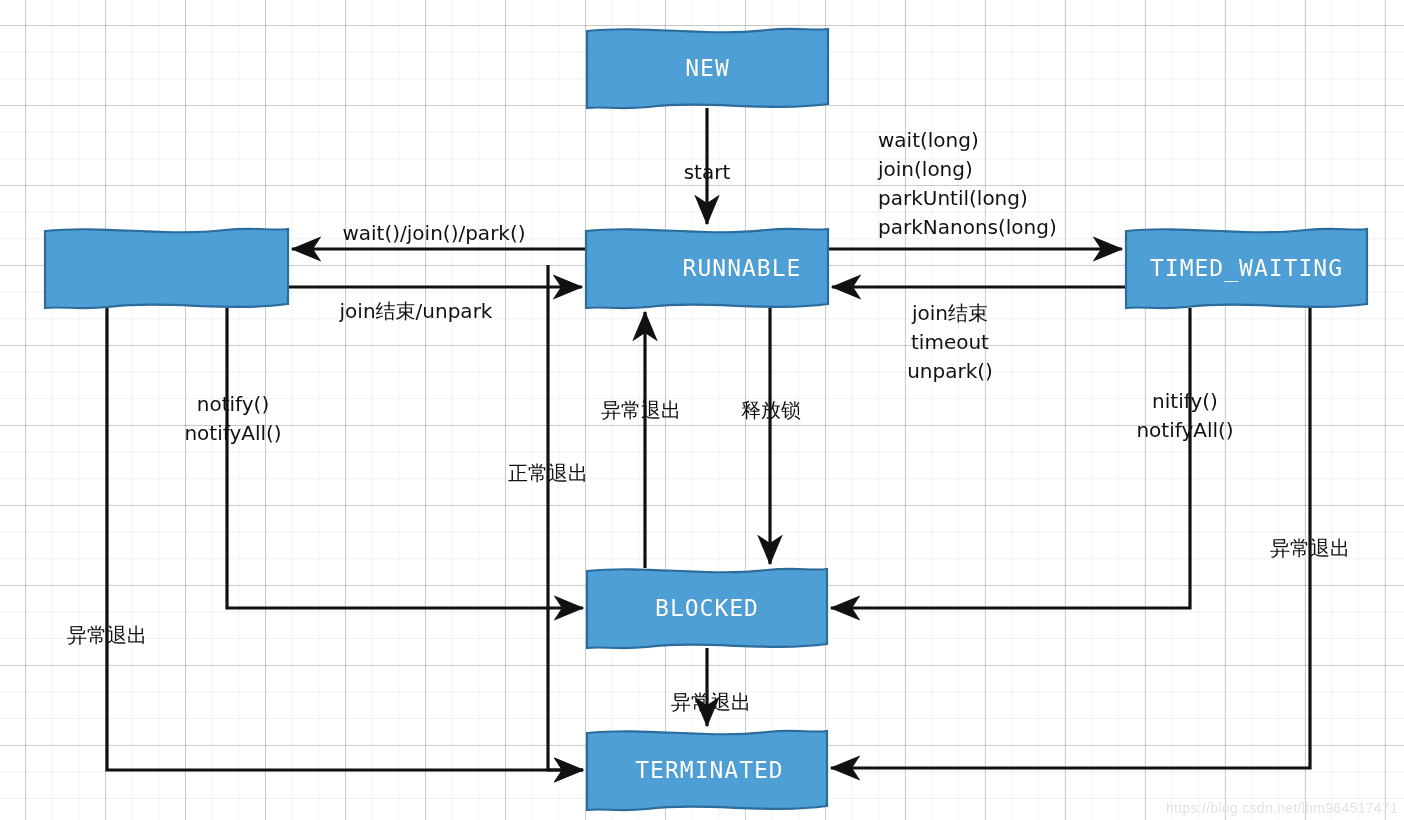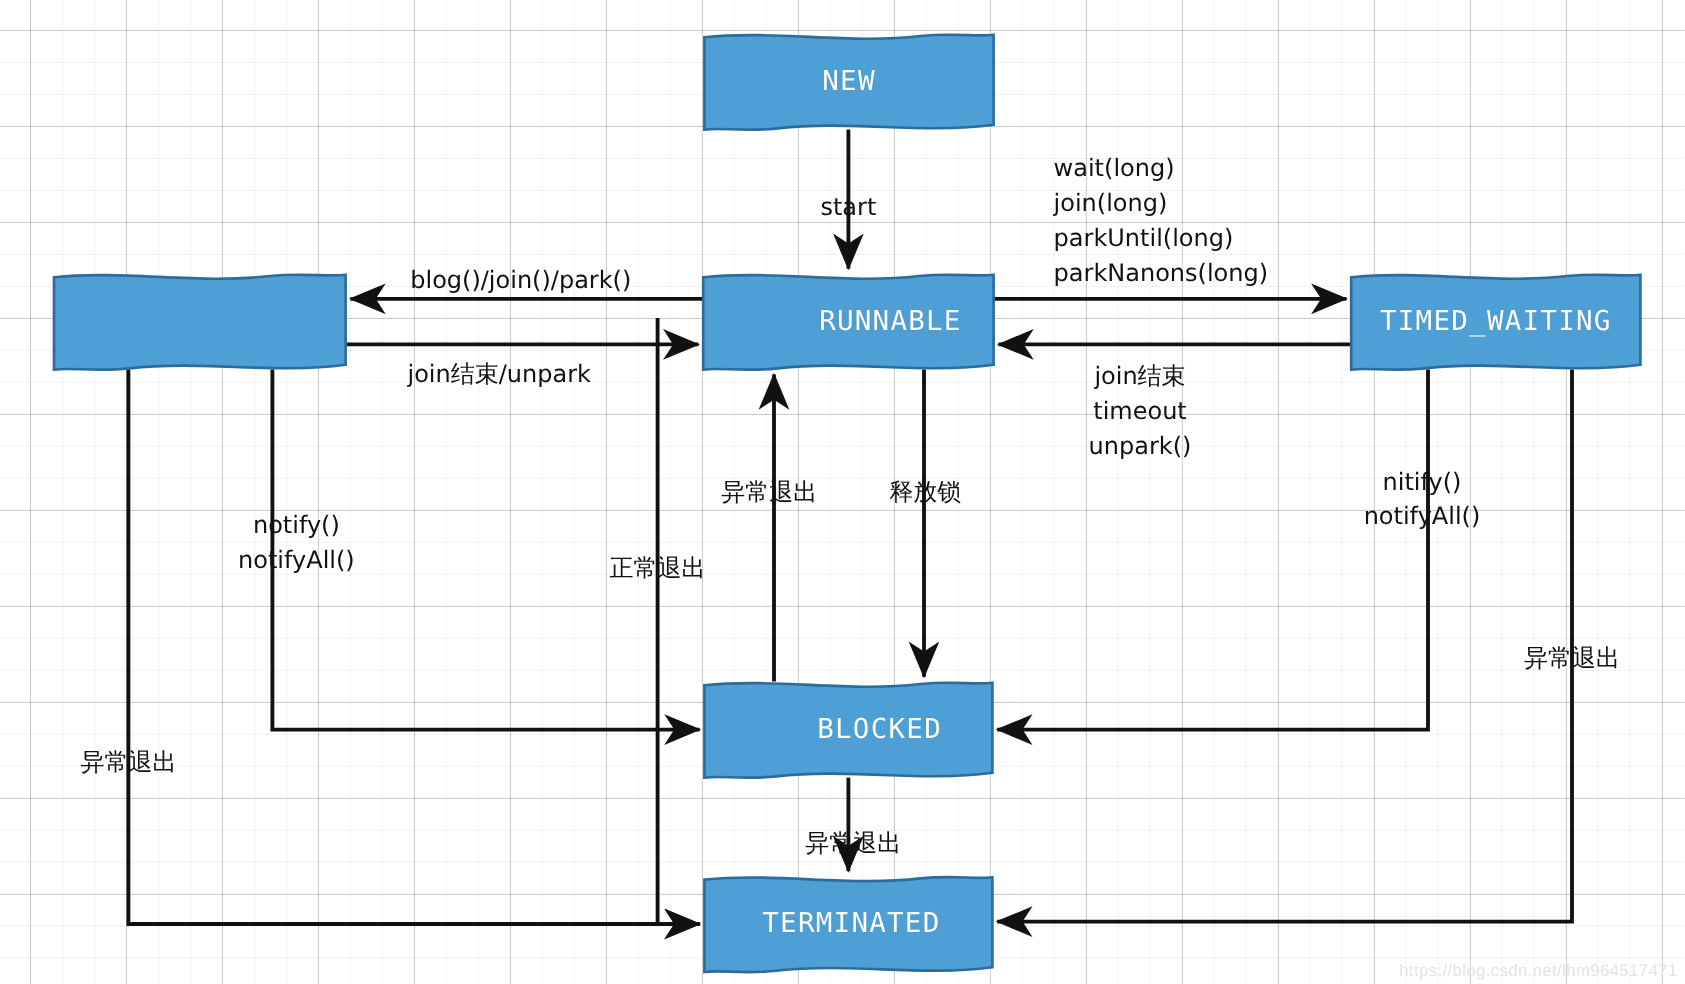--- a/index.html
+++ b/index.html
@@ -90,34 +90,34 @@
       <path d="M587,571 C647,565 707,577 767,570 C797,567 811,571 827,569 L827,644
            C767,652 707,640 647,647 C617,650 603,646 587,648 Z"></path>
       <path d="M587,733 C647,727 707,739 767,732 C797,729 811,733 827,731 L827,806
            C767,814 707,802 647,809 C617,812 603,808 587,810 Z"></path>
     </g>
   </svg>
 
   <div class="node-label" style="left:587px;top:28px;width:241px;height:80px;">NEW</div>
   <div class="node-label" style="left:586px;top:228px;width:242px;height:80px;margin-left:35px;">RUNNABLE</div>
   <div class="node-label" style="left:1126px;top:228px;width:241px;height:80px;">TIMED_WAITING</div>
-  <div class="node-label" style="left:613px;top:568px;width:240px;height:80px;">BLOCKED</div>
+  <div class="node-label" style="left:587px;top:568px;width:240px;height:80px;">BLOCKED</div>
   <div class="node-label" style="left:587px;top:730px;width:245px;height:80px;">TERMINATED</div>
 
   <div class="edge-label c" style="left:707px;top:158px;">start</div>
-  <div class="edge-label c" style="left:434px;top:219px;">blog()/join()/park()</div>
+  <div class="edge-label c" style="left:434px;top:219px;">wait()/join()/park()</div>
   <div class="edge-label c" style="left:416px;top:297px;">join结束/unpark</div>
   <div class="edge-label" style="left:878px;top:126px;">wait(long)
 join(long)
 parkUntil(long)
 parkNanons(long)</div>
   <div class="edge-label c" style="left:950px;top:299px;">join结束
 timeout
 unpark()</div>
-  <div class="edge-label c" style="left:247px;top:390px;margin-top:33px;">notify()
+  <div class="edge-label c" style="left:233px;top:390px;">notify()
 notifyAll()</div>
   <div class="edge-label c" style="left:1185px;top:387px;">nitify()
 notifyAll()</div>
   <div class="edge-label c" style="left:641px;top:396px;">异常退出</div>
   <div class="edge-label c" style="left:771px;top:396px;">释放锁</div>
   <div class="edge-label c" style="left:548px;top:459px;">正常退出</div>
   <div class="edge-label c" style="left:1310px;top:534px;">异常退出</div>
   <div class="edge-label c" style="left:107px;top:621px;">异常退出</div>
   <div class="edge-label c" style="left:711px;top:688px;">异常退出</div>
 

